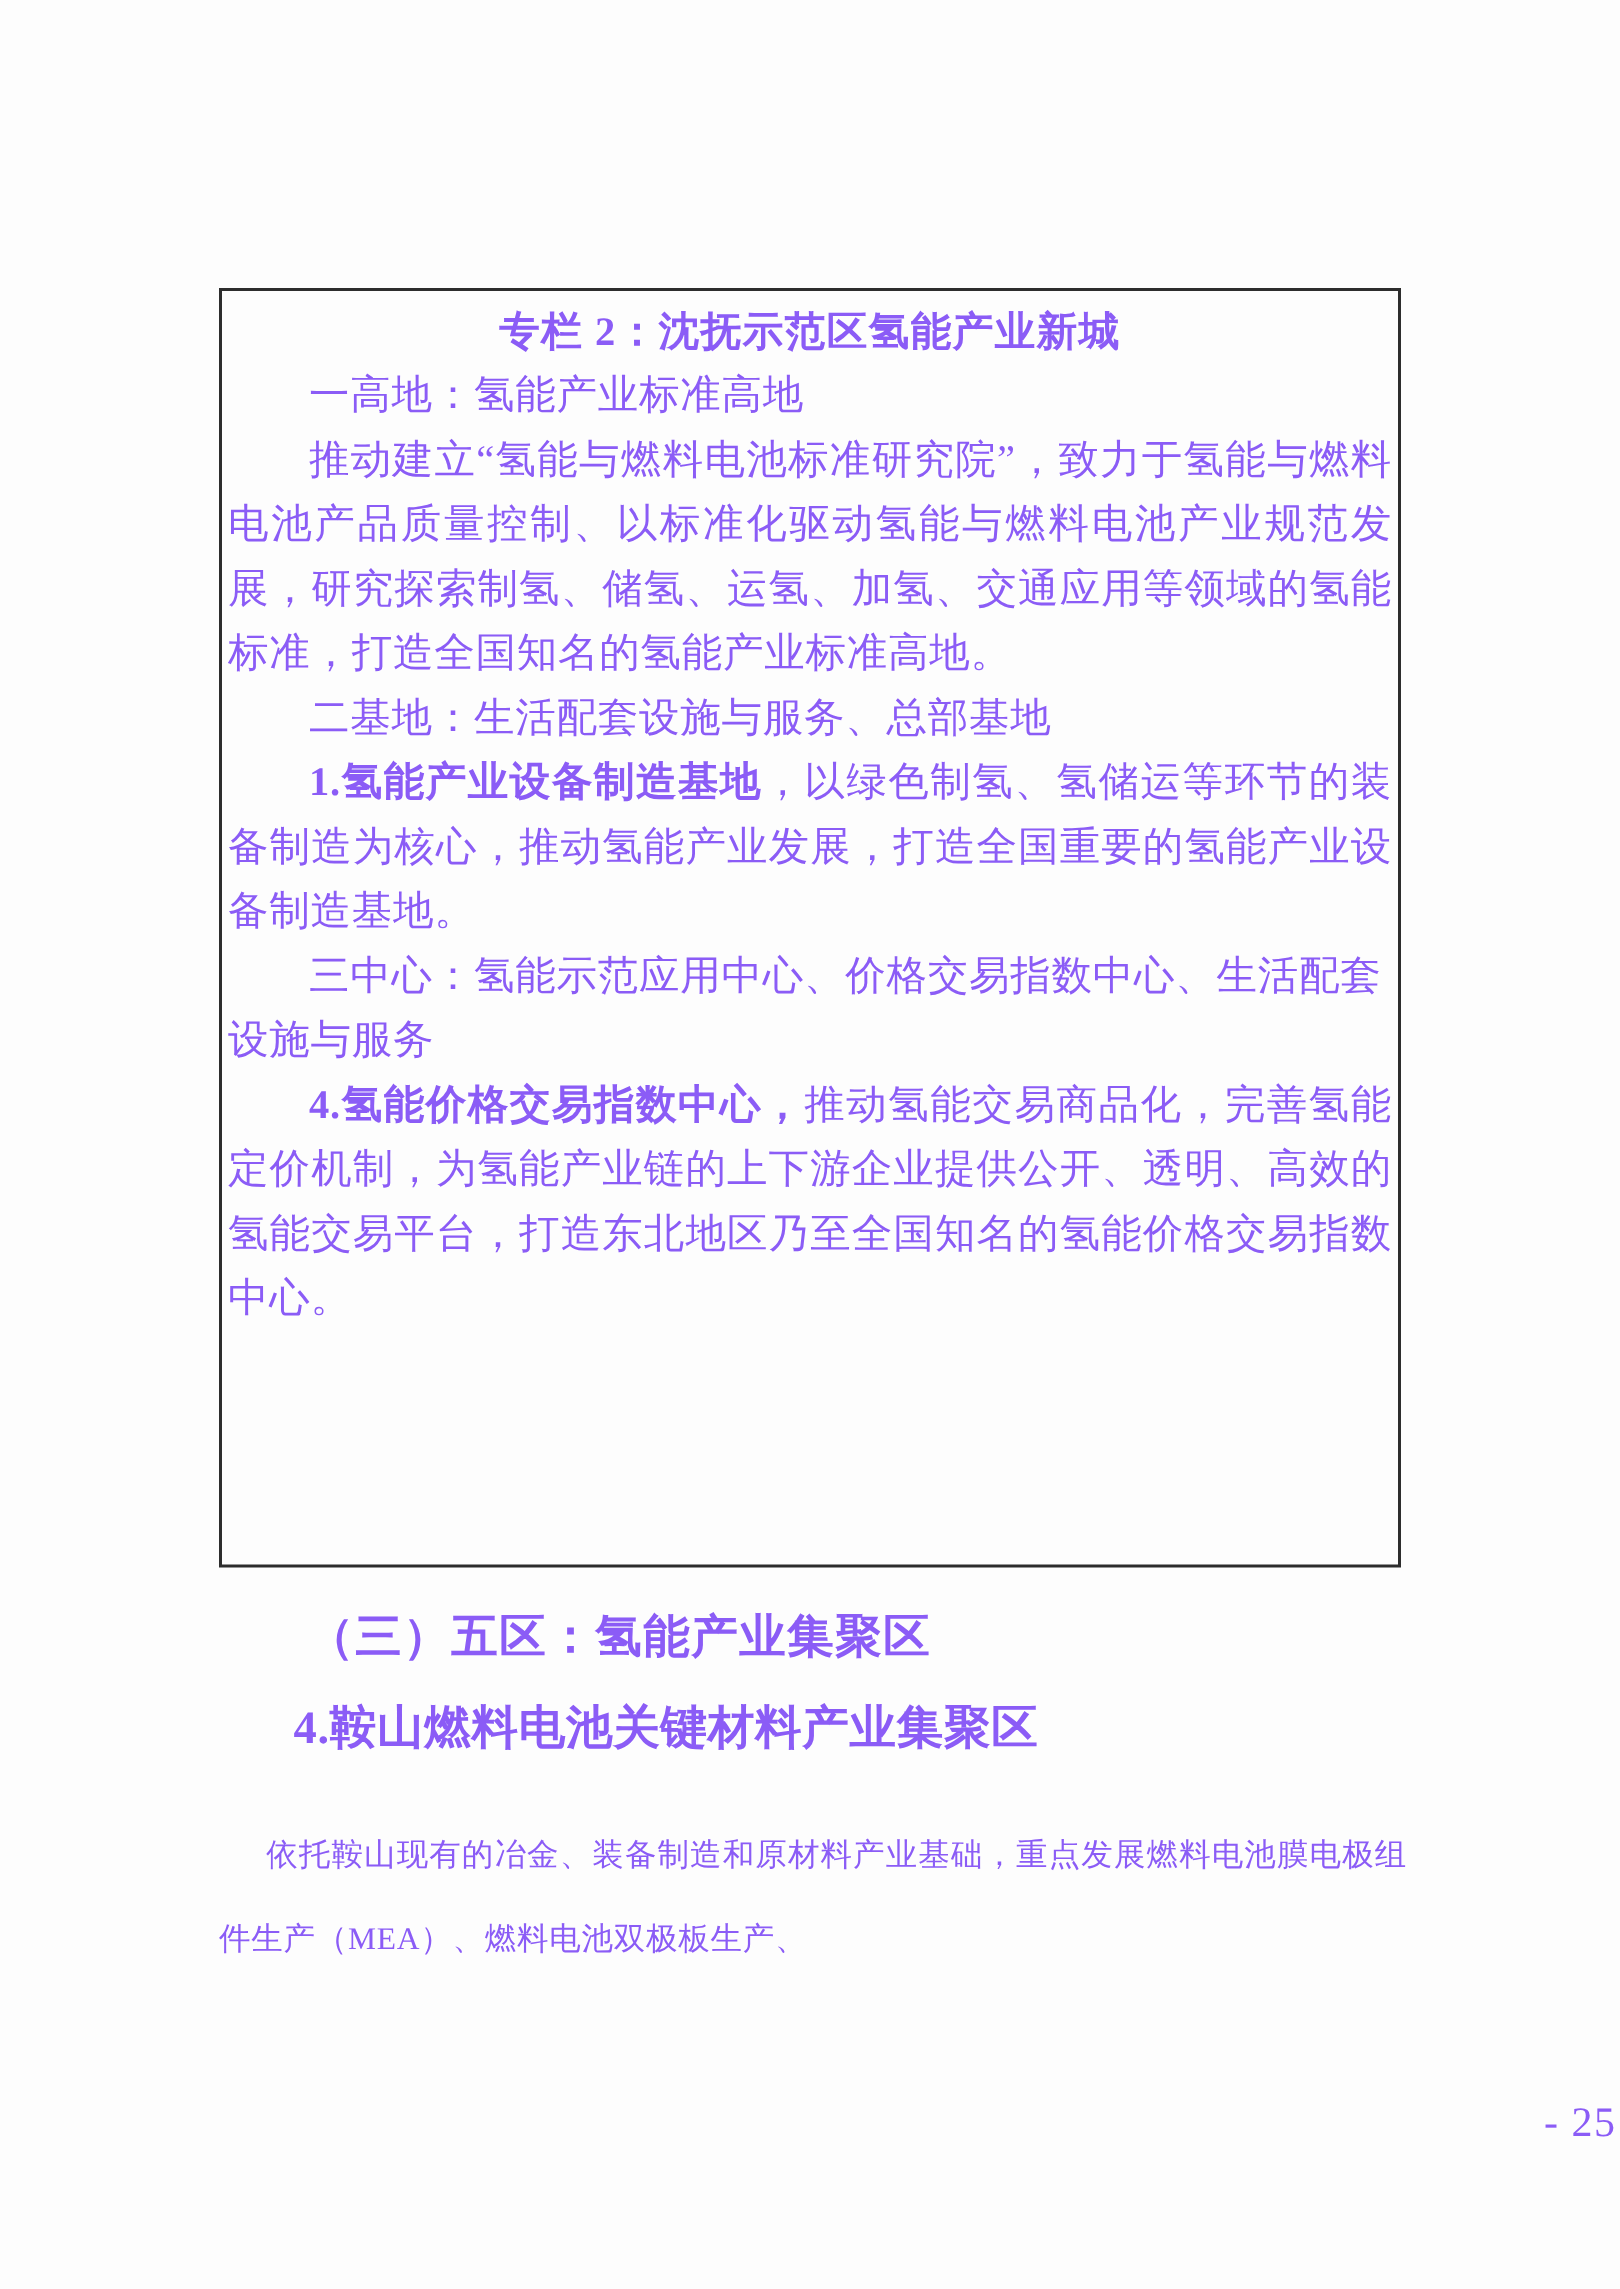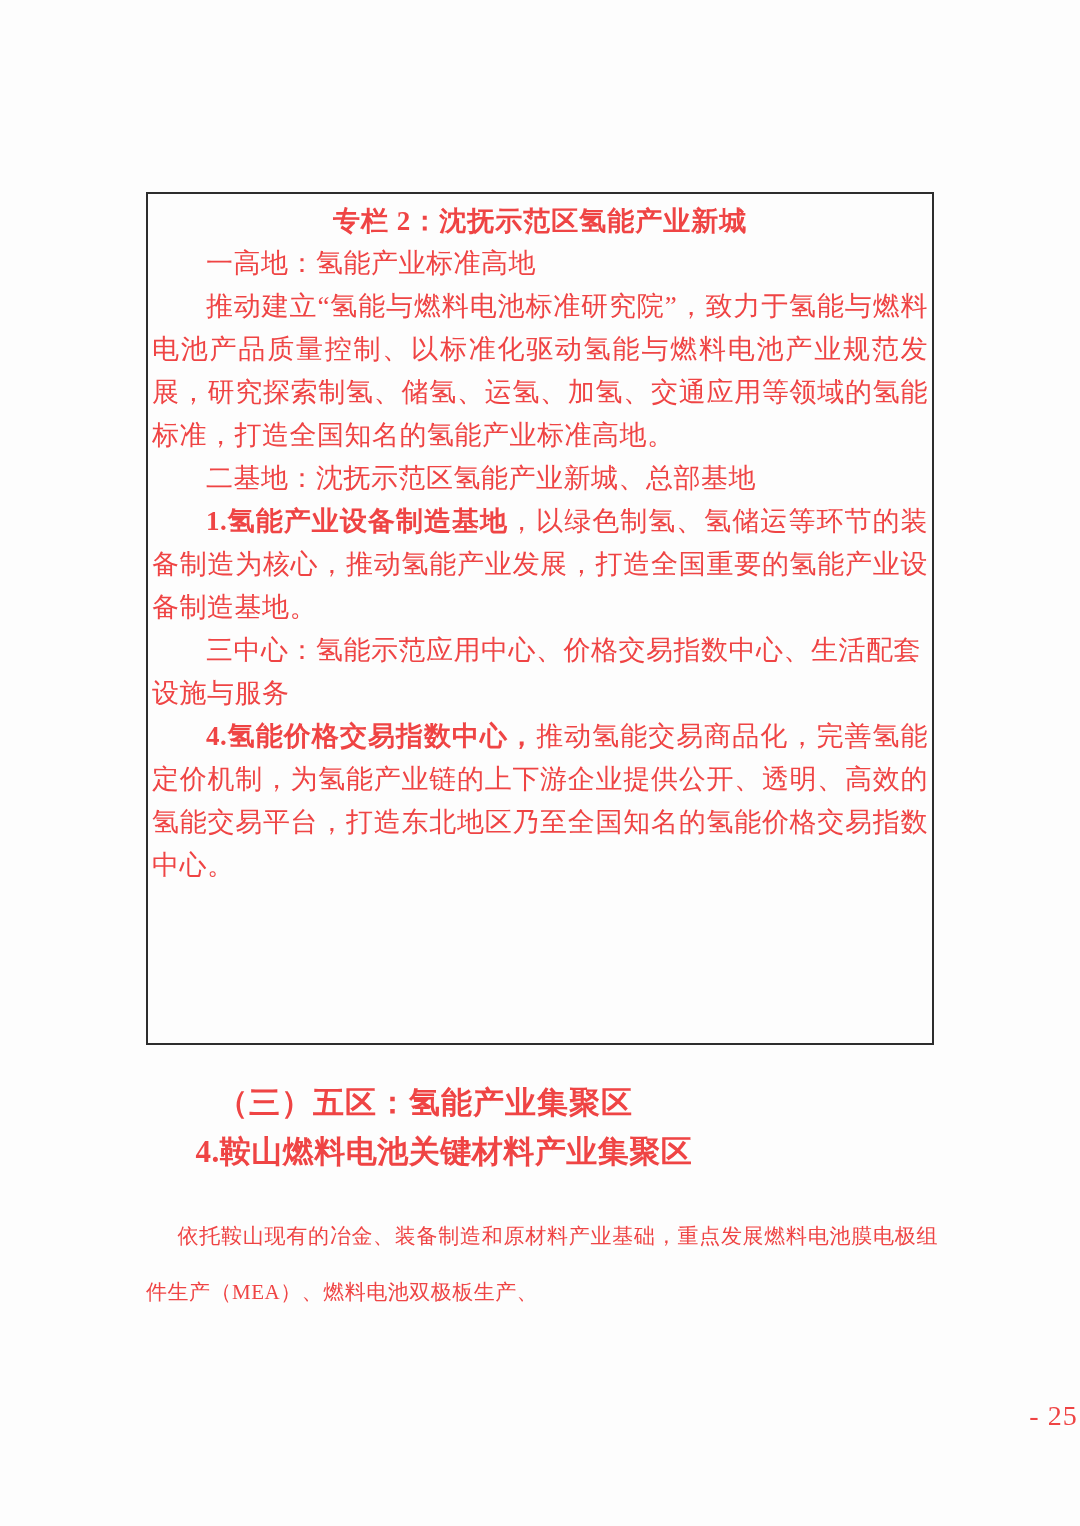--- a/index.html
+++ b/index.html
@@ -6,21 +6,21 @@
     margin: 0;
     padding: 0;
     background: #ffffff;
   }
   .page {
     position: relative;
     width: 1080px;
     height: 1526px;
     margin: 0 auto;
     background: #fdfdfd;
-    color: #ef4444;
+    color: #8b5cf6;
     font-family: "Liberation Serif", "DejaVu Serif", serif;
     overflow: hidden;
   }
   
   .callout-box {
     position: absolute;
     left: 146px;
     top: 192px;
     width: 788px;
     height: 853px;
@@ -54,21 +54,21 @@
   }
   .box-para .lead {
     font-weight: bold;
   }
   
   .section-heading {
     position: absolute;
     left: 146px;
     top: 1070px;
     width: 790px;
-    margin: 12px;
+    margin: 0;
     font-size: 31px;
     font-weight: bold;
     text-indent: 1.9em;
     letter-spacing: 1px;
   }
   .sub-heading {
     position: absolute;
     left: 146px;
     top: 1131px;
     width: 790px;
@@ -105,21 +105,21 @@
 <body>
 
 <div class="page">
 
   <div class="callout-box">
     <div class="box-title">专栏 2：沈抚示范区氢能产业新城</div>
 
     <div class="box-heading">一高地：氢能产业标准高地</div>
     <p class="box-para"><span>推动建立“氢能与燃料电池标准研究院”，致力于氢能与燃料电池产品质量控制、以标准化驱动氢能与燃料电池产业规范发展，研究探索制氢、储氢、运氢、加氢、交通应用等领域的氢能标准，打造全国知名的氢能产业标准高地。</span></p>
 
-    <div class="box-heading">二基地：沈抚示范区氢能产业新城、总部基地</div>
+    <div class="box-heading">二基地：生活配套设施与服务、总部基地</div>
     <p class="box-para"><span class="lead">1.氢能产业设备制造基地</span><span>，以绿色制氢、氢储运等环节的装备制造为核心，推动氢能产业发展，打造全国重要的氢能产业设备制造基地。</span></p>
 
     <div class="box-heading">三中心：氢能示范应用中心、价格交易指数中心、生活配套设施与服务</div>
     <p class="box-para"><span class="lead">4.氢能价格交易指数中心，</span><span>推动氢能交易商品化，完善氢能定价机制，为氢能产业链的上下游企业提供公开、透明、高效的氢能交易平台，打造东北地区乃至全国知名的氢能价格交易指数中心。</span></p>
 
   </div>
 
   <h2 class="section-heading">（三）五区：氢能产业集聚区</h2>
 
   <h3 class="sub-heading">4.鞍山燃料电池关键材料产业集聚区</h3>

